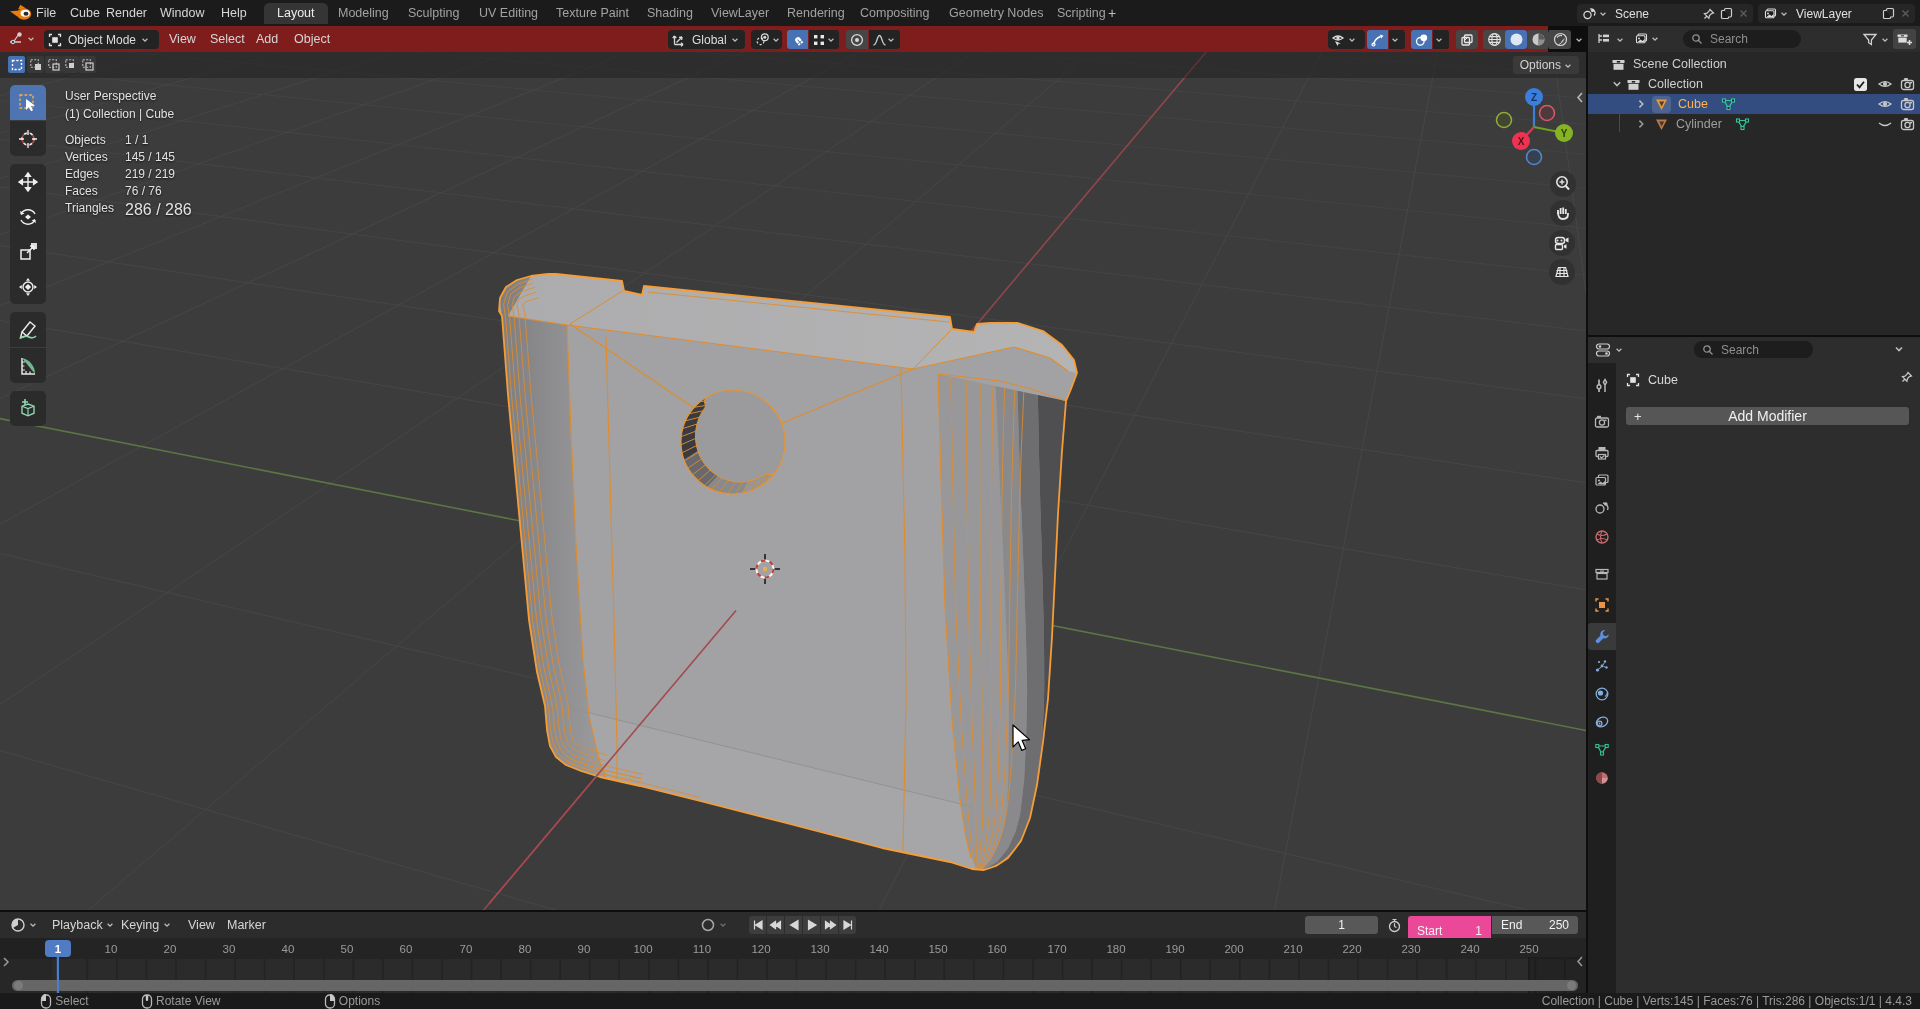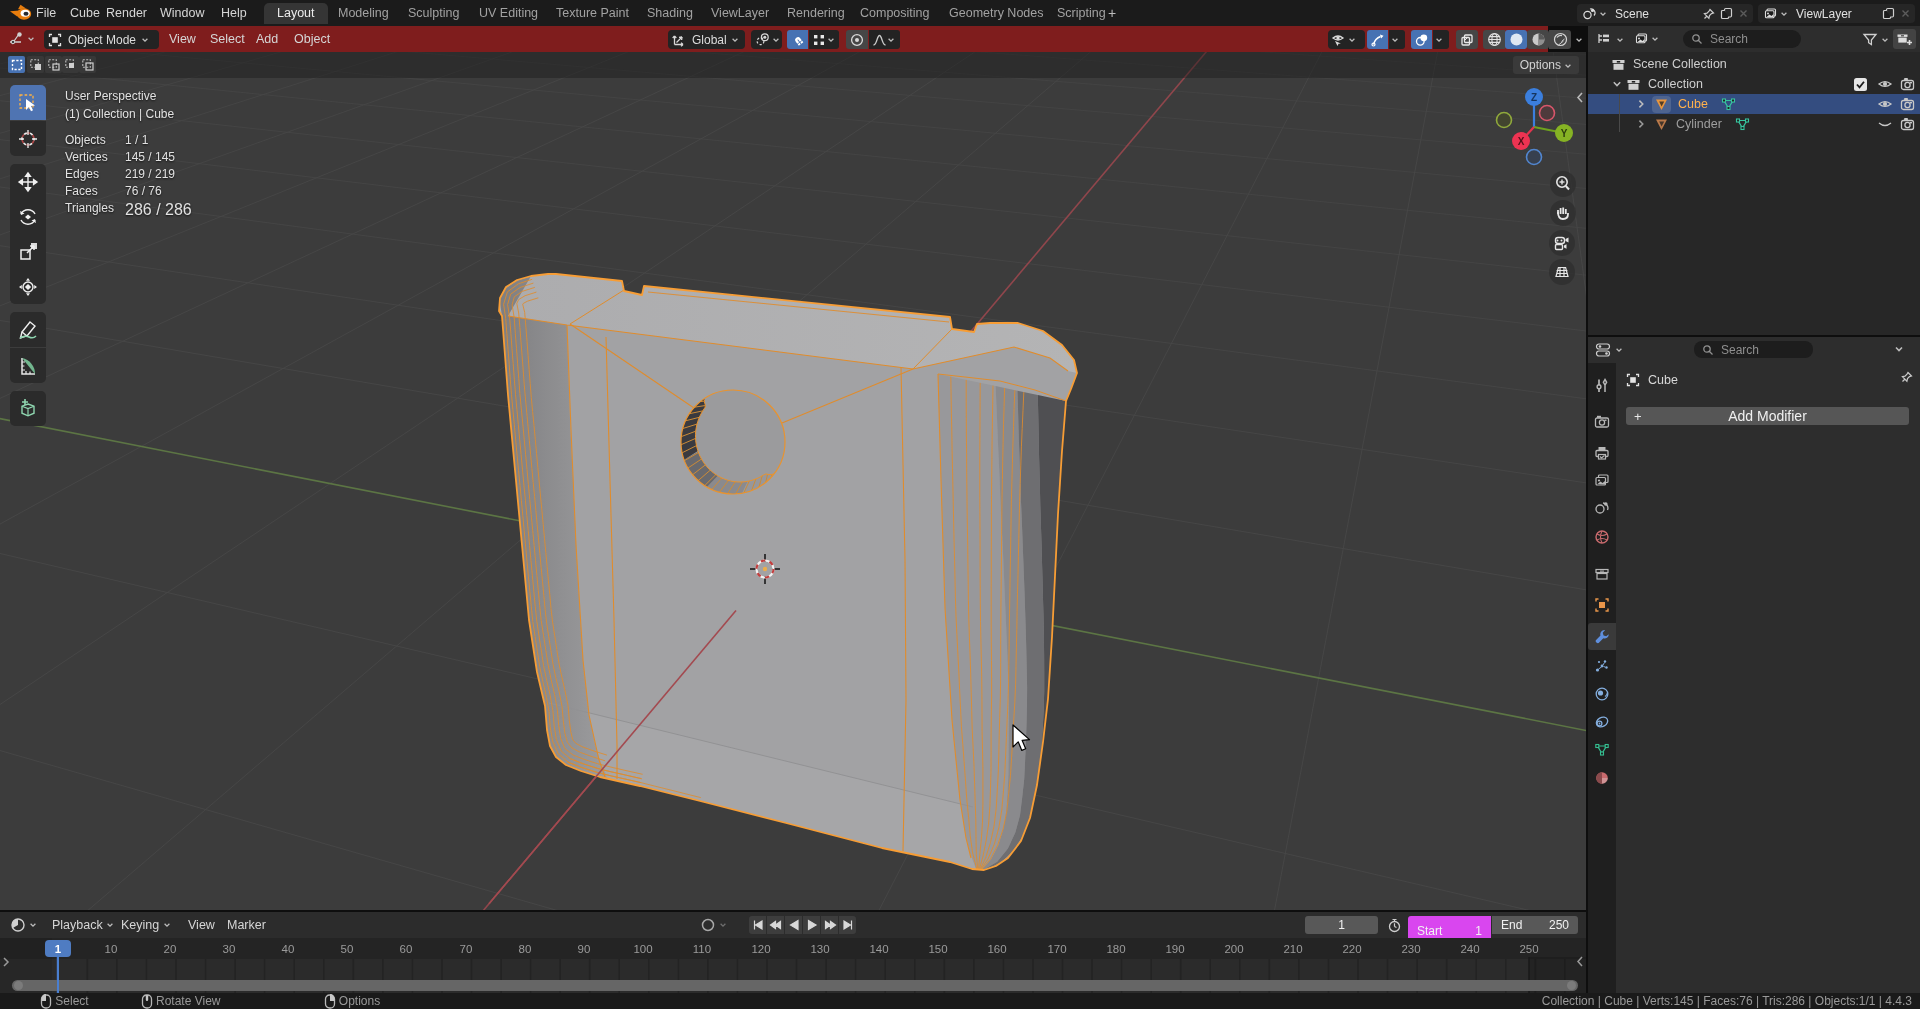--- a/index.html
+++ b/index.html
@@ -966,21 +966,21 @@
             <path d="M11.5,3.5 v9 M4,4 v8 L10.5,8 Z" fill="#d8d8d8" stroke="#d8d8d8" stroke-width="1.2"></path>
           </svg>
         </div>
         <div class="abs hbtn" style="left:1305px;top:4px;width:73px;height:18px;background:#585858;border-radius:3px;color:#f2f2f2;font-size:12px">1</div>
         <div class="abs row" style="left:1387px;top:6px">
           <svg width="15" height="15" viewBox="0 0 15 15">
             <circle cx="7.5" cy="8.5" r="5" fill="none" stroke="#cfcfcf" stroke-width="1.3"></circle>
             <path d="M7.5,8.5 L7.5,5.2 M7.5,8.5 L9.5,9.5 M5.5,1.5 h4 M7.5,1.5 v2" stroke="#cfcfcf" stroke-width="1.2" fill="none"></path>
           </svg>
         </div>
-        <div class="abs row" style="left:1408px;top:4px;width:83px;height:29px;background:#d946ef;border-radius:3px 0 0 3px;color:#f2f2f2;font-size:12px">
+        <div class="abs row" style="left:1408px;top:4px;width:83px;height:29px;background:#ec4899;border-radius:3px 0 0 3px;color:#f2f2f2;font-size:12px">
           <span style="margin-left:9px">Start</span>
           <span style="margin-left:auto;margin-right:9px">1</span>
         </div>
         <div class="abs row" style="left:1492px;top:4px;width:86px;height:18px;background:#585858;border-radius:0 3px 3px 0;color:#f2f2f2;font-size:12px">
           <span style="margin-left:9px">End</span>
           <span style="margin-left:auto;margin-right:9px">250</span>
         </div>
       </div>
       <div class="abs" style="left:0;top:26px;width:1586px;height:21px;background:#242424"></div>
       <div class="abs" style="left:0;top:47px;width:1586px;height:34px;background:#2b2b2b"></div>

